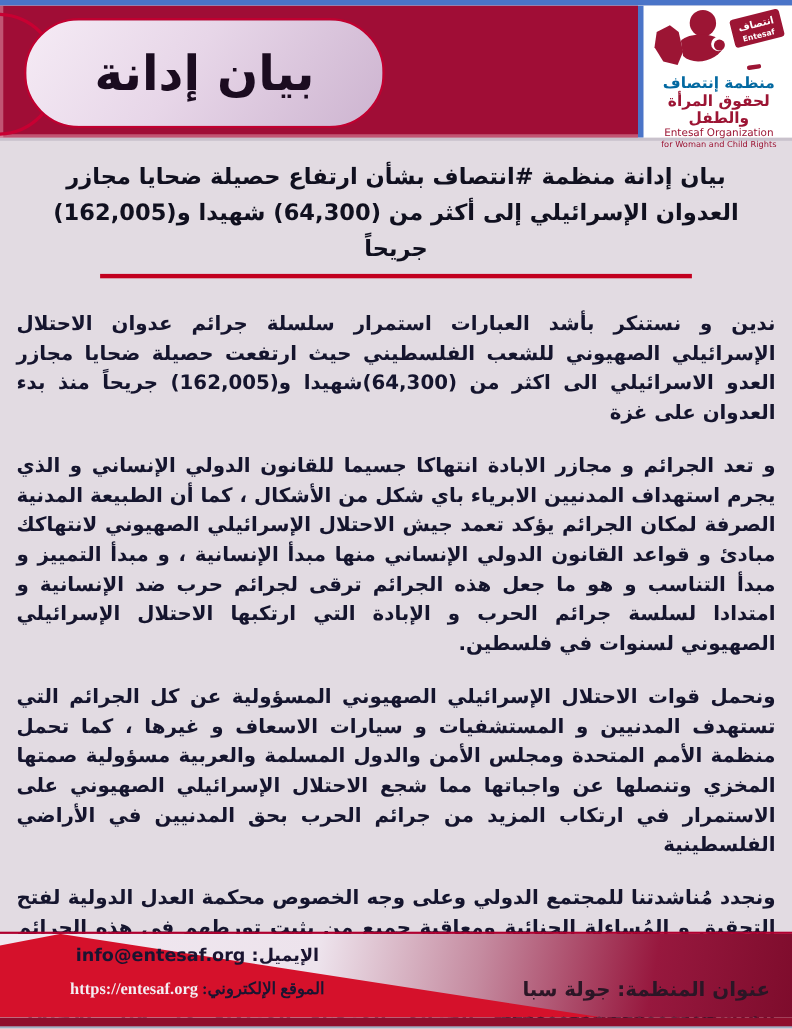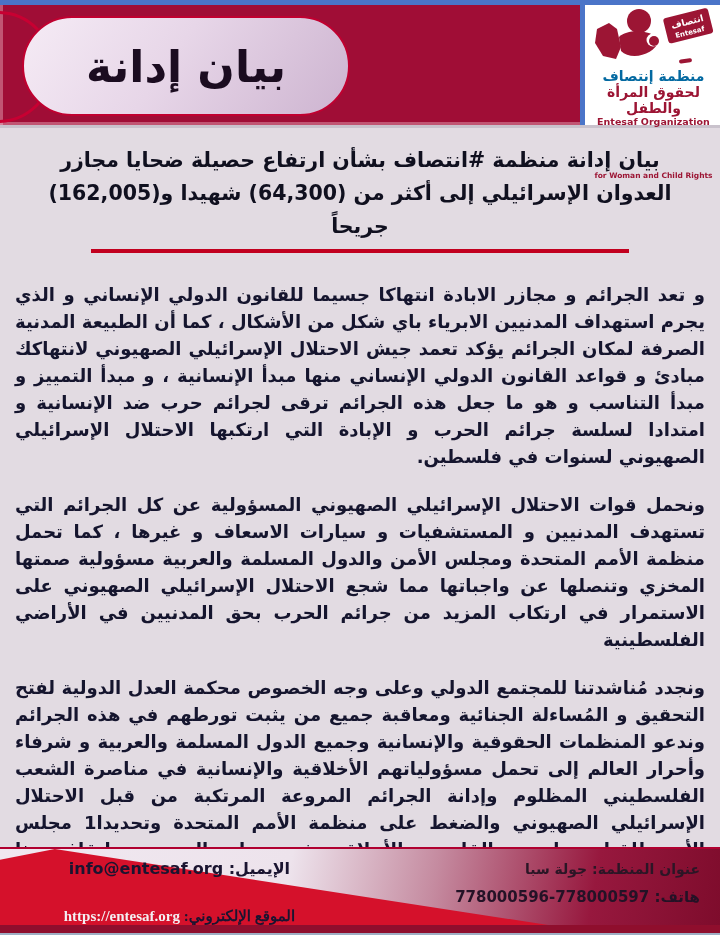--- a/index.html
+++ b/index.html
@@ -28,22 +28,22 @@
     border-left: 5px solid #4A74C8; 
     border-right: 0;
     padding: 2px 2px 2px 4px;
     text-align: center;
     direction: rtl;
     flex: 0 0 140px;
   }
   .logo-panel .logo-art { display: block; margin: 0 auto; }
   .org-ar-1 { color: #0369a1; font-size: 14px; font-weight: 700; line-height: 1.05; }
   .org-ar-2 { color: #9C1534; font-size: 14px; font-weight: 700; line-height: 1.2; }
-  .org-en-1 { color: #9C1534; font-size: 9.5px; font-weight: 700; direction: ltr; line-height: 1.15; }
-  .org-en-2 { color: #9C1534; font-size: 7.5px; font-weight: 700; direction: ltr; line-height: 1.1; margin-top: 44px; }
+  .org-en-1 { color: #9C1534; font-size: 9.5px; font-weight: 400; direction: ltr; line-height: 1.15; }
+  .org-en-2 { color: #9C1534; font-size: 7.5px; font-weight: 400; direction: ltr; line-height: 1.1; }
 
   .banner {
     position: relative;
     flex: 1 1 auto;
     background: #A00D36;
     box-shadow: inset 0 -3px 0 rgba(255,220,230,0.35), inset 3px 0 0 rgba(255,220,230,0.35);
     overflow: hidden;
   }
   .banner-pill {
     position: absolute;
@@ -99,28 +99,27 @@
     background: #D5112B;
     clip-path: polygon(10% 0, 0 14%, 0 100%, 100% 100%);
     z-index: 1;
   }
   .footer-cols { position: relative; z-index: 2; display: flex; height: 100%; }
   .footer-right {
     flex: 0 0 46%;
     padding: 12px 20px 0 0;
     display: flex; flex-direction: column; gap: 11px;
   }
-  .footer-address { font-size: 14px; font-weight: 700; color: #2B1626; }
+  .footer-address { font-size: 18px; font-weight: 700; color: #2B1626; margin-top: 28px; }
   .footer-phone { font-size: 15px; font-weight: 700; color: #241226; }
   .footer-left {
     flex: 1 1 auto;
     padding: 10px 30px 0 0;
     display: flex; flex-direction: column; gap: 12px;
     align-items: center;
-    justify-content: space-between;
   }
   .footer-email { font-size: 16px; font-weight: 700; color: #1A1430; }
   .footer-email .value { direction: ltr; unicode-bidi: embed; }
   .footer-website { font-size: 15px; font-weight: 700; color: #1A1430; font-family: Liberation Serif, serif; }
   .footer-website .value { color: #F3EFF3; direction: ltr; unicode-bidi: embed; }
 
   .bottom-bar {
     position: absolute; left: 0; bottom: 0;
     width: 720px; height: 10px;
     background: #8F0E2D;
@@ -167,20 +166,21 @@
       <div class="org-en-2">for Woman and Child Rights</div>
     </div>
   </div>
 
   <div class="title-block">
     <div class="title-text">بيان إدانة منظمة #انتصاف بشأن ارتفاع حصيلة ضحايا مجازر العدوان الإسرائيلي إلى أكثر من (64,300) شهيدا و(162,005) جريحاً</div>
     <div class="title-underline"></div>
   </div>
 
   <div class="statement-body">
+    <p>ندين و نستنكر بأشد العبارات استمرار سلسلة جرائم عدوان الاحتلال الإسرائيلي الصهيوني للشعب الفلسطيني حيث ارتفعت حصيلة ضحايا مجازر العدو الاسرائيلي الى اكثر من (64,300)شهيدا و(162,005) جريحاً منذ بدء العدوان على غزة</p>
     <p>و تعد الجرائم و مجازر الابادة انتهاكا جسيما للقانون الدولي الإنساني و الذي يجرم استهداف المدنيين الابرياء باي شكل من الأشكال ، كما أن الطبيعة المدنية الصرفة لمكان الجرائم يؤكد تعمد جيش الاحتلال الإسرائيلي الصهيوني لانتهاكك مبادئ و قواعد القانون الدولي الإنساني منها مبدأ الإنسانية ، و مبدأ التمييز و مبدأ التناسب و هو ما جعل هذه الجرائم ترقى لجرائم حرب ضد الإنسانية و امتدادا لسلسة جرائم الحرب و الإبادة التي ارتكبها الاحتلال الإسرائيلي الصهيوني لسنوات في فلسطين.</p>
     <p>ونحمل قوات الاحتلال الإسرائيلي الصهيوني المسؤولية عن كل الجرائم التي تستهدف المدنيين و المستشفيات و سيارات الاسعاف و غيرها ، كما تحمل منظمة الأمم المتحدة ومجلس الأمن والدول المسلمة والعربية مسؤولية صمتها المخزي وتنصلها عن واجباتها مما شجع الاحتلال الإسرائيلي الصهيوني على الاستمرار في ارتكاب المزيد من جرائم الحرب بحق المدنيين في الأراضي الفلسطينية</p>
     <p>ونجدد مُناشدتنا للمجتمع الدولي وعلى وجه الخصوص محكمة العدل الدولية لفتح التحقيق و المُساءلة الجنائية ومعاقبة جميع من يثبت تورطهم في هذه الجرائم وندعو المنظمات الحقوقية والإنسانية وجميع الدول المسلمة والعربية و شرفاء وأحرار العالم إلى تحمل مسؤولياتهم الأخلاقية والإنسانية في مناصرة الشعب الفلسطيني المظلوم وإدانة الجرائم المروعة المرتكبة من قبل الاحتلال الإسرائيلي الصهيوني والضغط على منظمة الأمم المتحدة وتحديدا1 مجلس الأمن للقيام بواجبهم القانون والأخلاقي في حماية المدنيين وإيقاف هذا العدوان المتعمد</p>
 
   </div>
 
   <div class="footer-band">
     <div class="footer-triangle"></div>
     <div class="footer-cols">
       <div class="footer-right">

